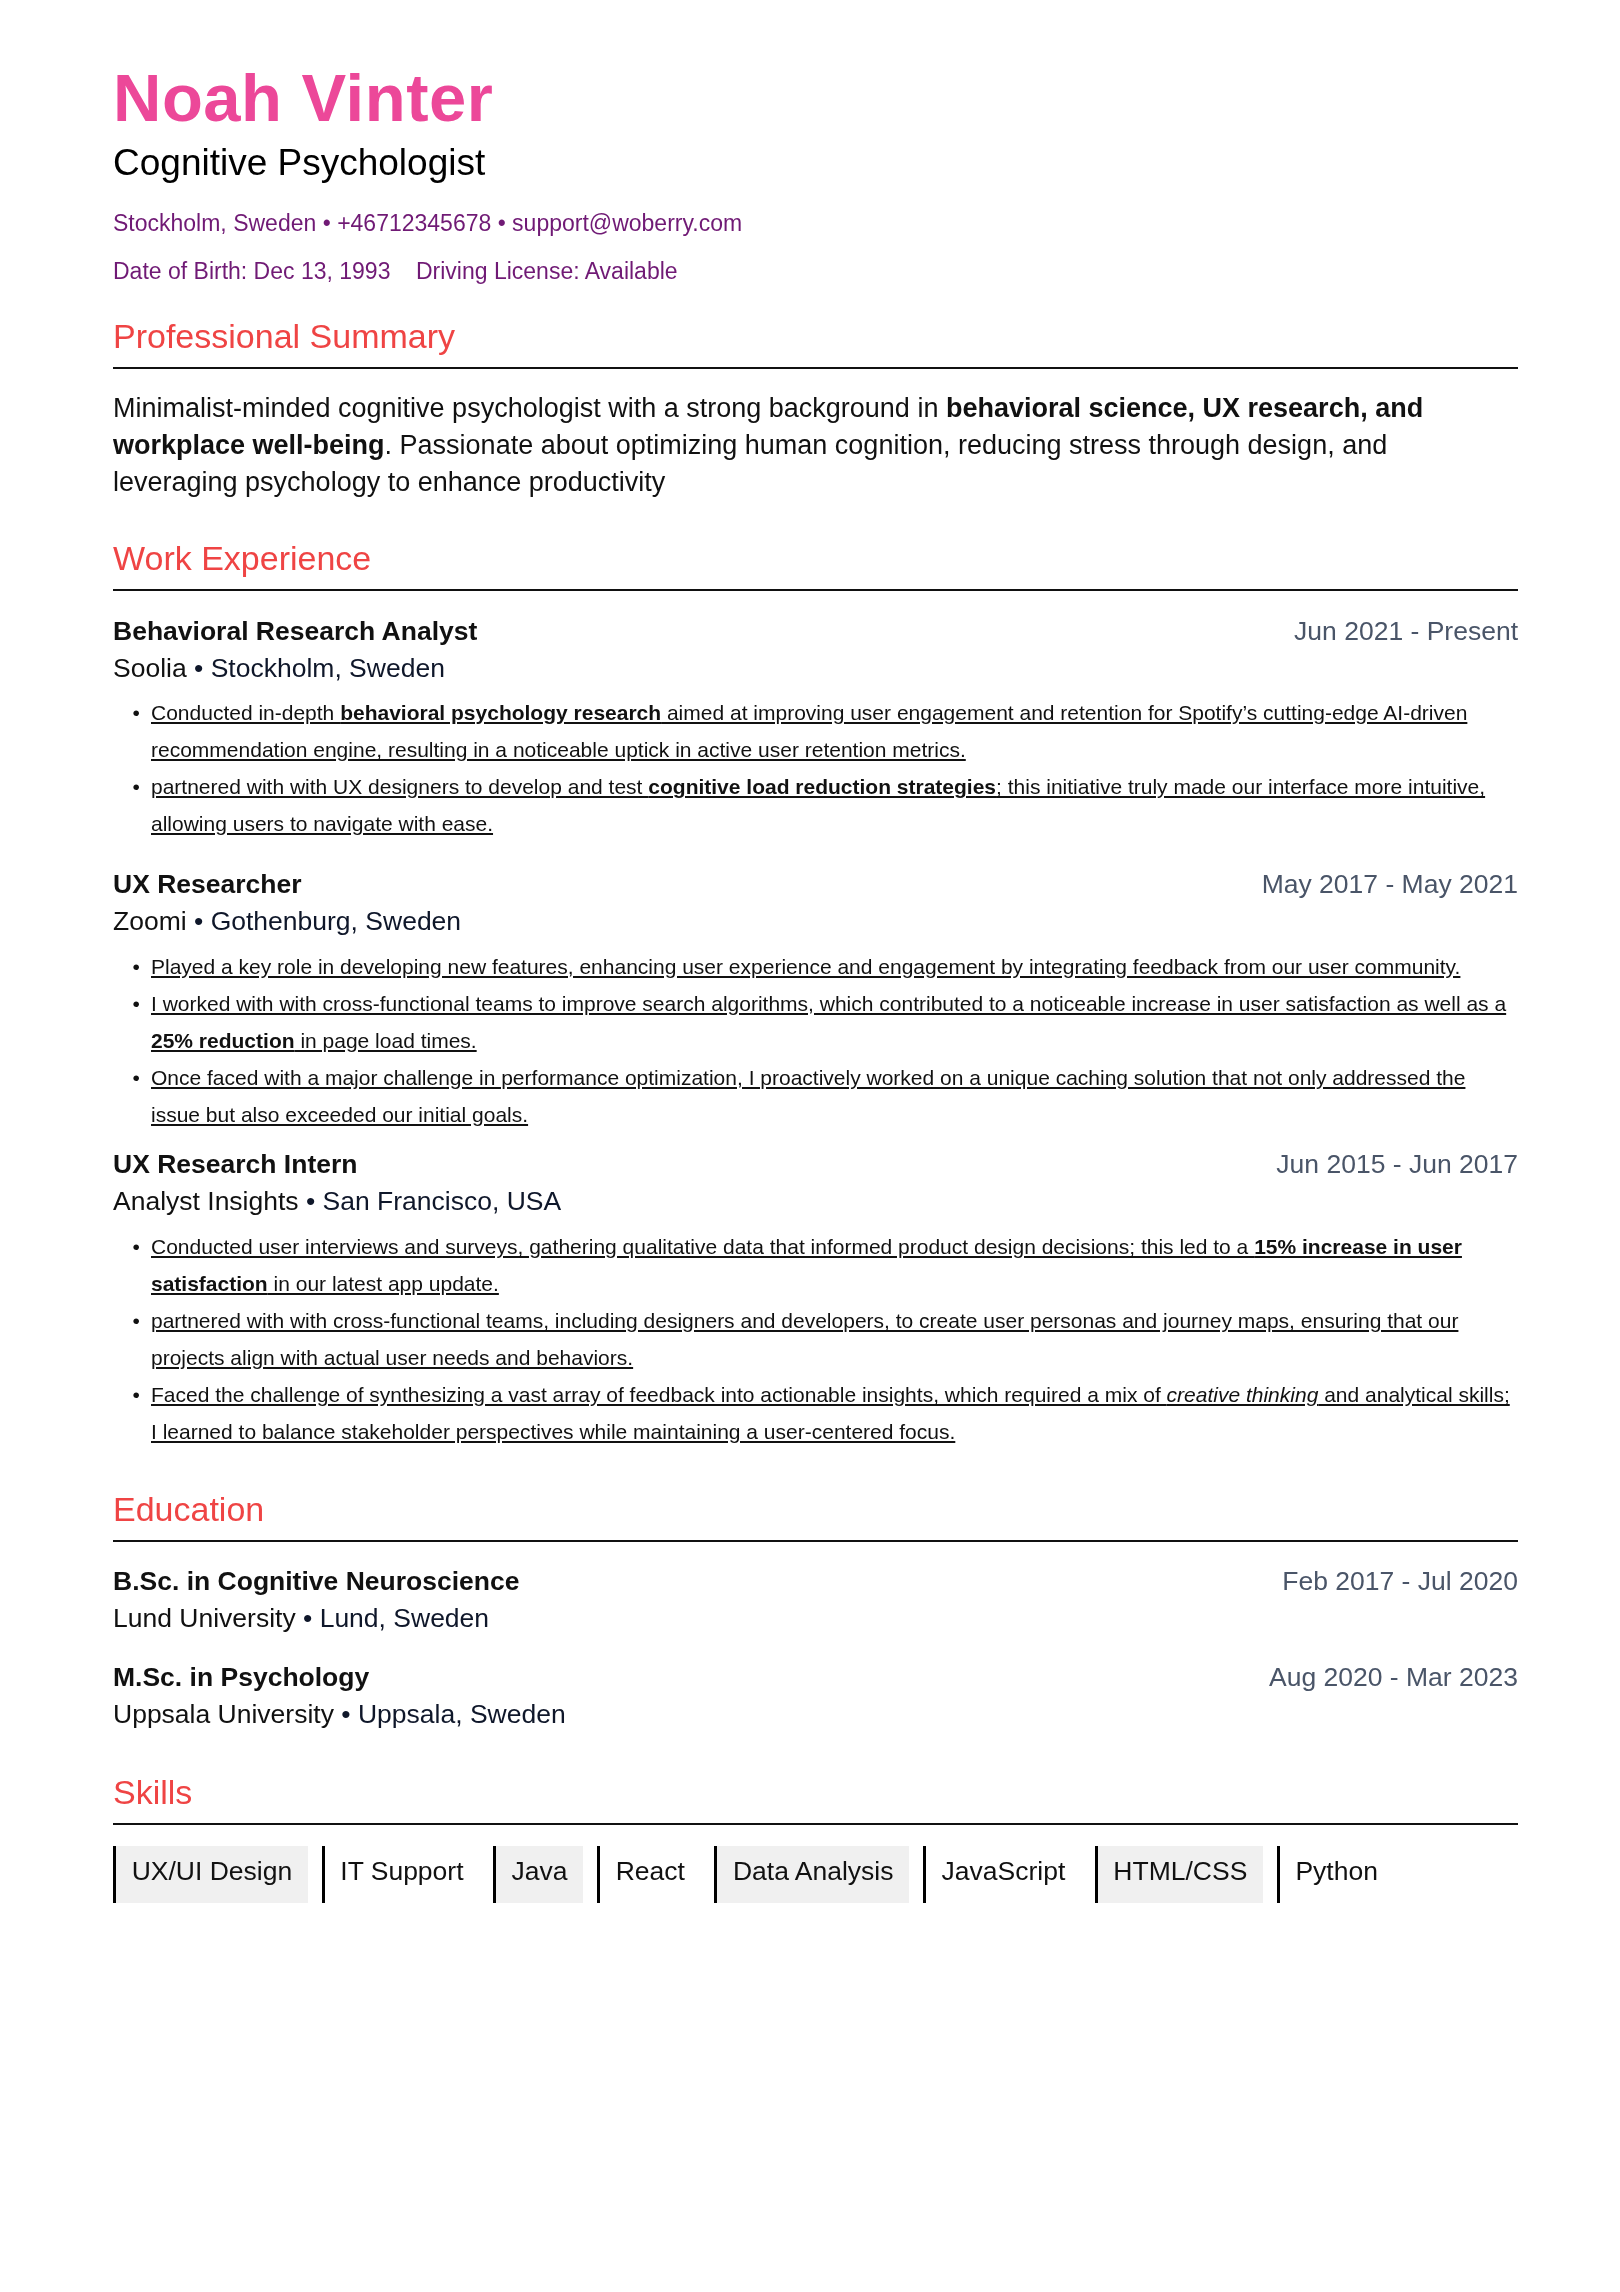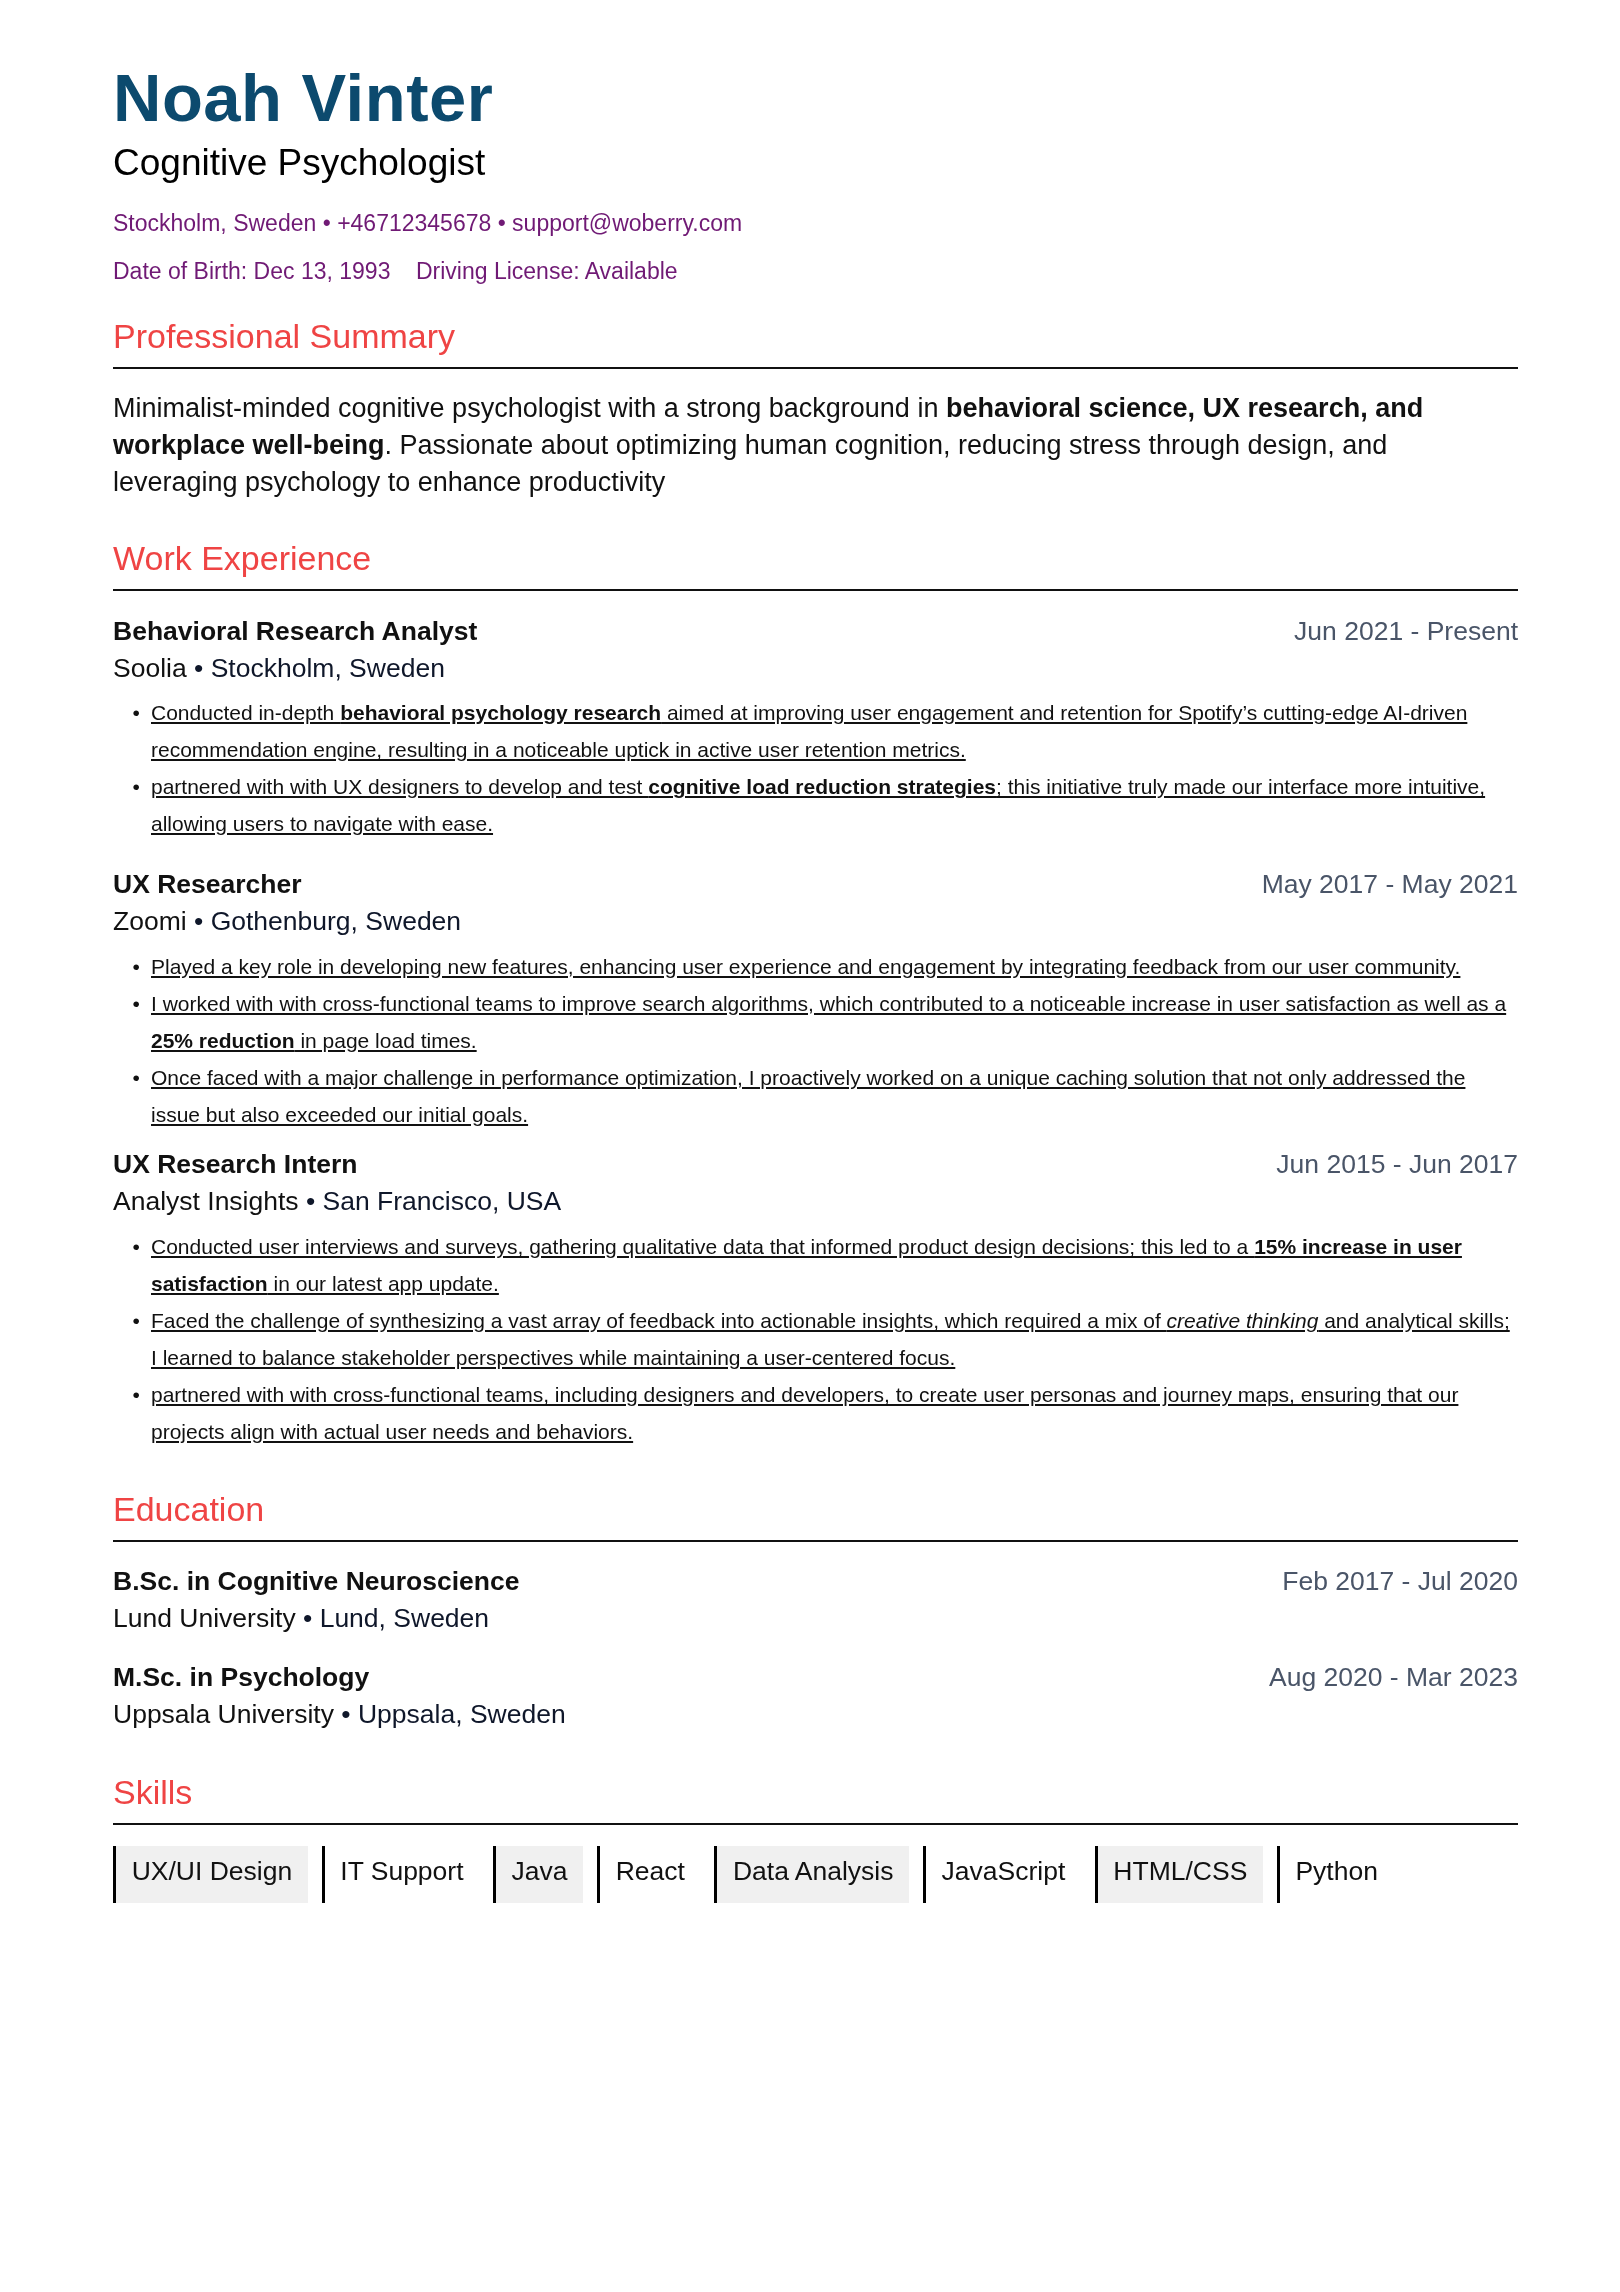--- a/index.html
+++ b/index.html
@@ -2,21 +2,21 @@
 <html><head>
 <meta charset="utf-8">
 <style>
   html, body { margin: 0; padding: 0; background: #ffffff; }
   body {
     width: 1620px; height: 2293px; position: relative; overflow: hidden;
     font-family: "Liberation Sans", "DejaVu Sans", sans-serif;
     color: #111111;
   }
   .page { position: absolute; left: 113px; top: 61px; width: 1405px; }
-  .name { font-size: 67px; font-weight: 700; line-height: 1.1; margin: 0; letter-spacing: 0.5px; color:#0c4a6e; }
+  .name { font-size: 67px; font-weight: 700; line-height: 1.1; margin: 0; letter-spacing: 0.5px; color:#ec4899; }
   .title { font-size: 37px; line-height: 1.2; margin: 5.9px 0 0 0; color:#000; }
   .contact { font-size: 23px; color: #701a75; line-height: 1.2; }
   .contact.l1 { margin-top: 25.5px; }
   .contact.l2 { margin-top: 19.6px; }
   .contact .gap { display:inline-block; width: 25.5px; }
   .section { margin-top: 27.4px; }
   .section-title { font-size: 34px; line-height: 1.2; margin: 0; color:#ef4444; font-weight: 400; }
   .rule { height: 2px; background: #111; margin-top: 9.8px; }
   .summary { font-size: 27px; line-height: 37px; margin-top: 21.6px; }
   .summary b { font-weight: 700; }
@@ -87,22 +87,22 @@
     </div>
 
     <div class="entry" style="margin-top:13.7px;">
       <div class="entry-head">
         <span class="role">UX Research Intern</span>
         <span class="date">Jun 2015 - Jun 2017</span>
       </div>
       <div class="org"><span>Analyst Insights</span><span class="loc"> • San Francisco, USA</span></div>
       <ul class="bullets">
         <li><span>Conducted user interviews and surveys, gathering qualitative data that informed product design decisions; this led to a </span><b>15% increase in user satisfaction</b><span> in our latest app update.</span></li>
+        <li><span>partnered with with cross-functional teams, including designers and developers, to create user personas and journey maps, ensuring that our projects align with actual user needs and behaviors.</span></li>
         <li><span>Faced the challenge of synthesizing a vast array of feedback into actionable insights, which required a mix of </span><i>creative thinking</i><span> and analytical skills; I learned to balance stakeholder perspectives while maintaining a user-centered focus.</span></li>
-        <li><span>partnered with with cross-functional teams, including designers and developers, to create user personas and journey maps, ensuring that our projects align with actual user needs and behaviors.</span></li>
       </ul>
     </div>
   </div>
 
   <div class="section" style="margin-top:39px;">
     <h2 class="section-title">Education</h2>
     <div class="rule"></div>
 
     <div class="entry" style="margin-top:21.6px;">
       <div class="entry-head">

